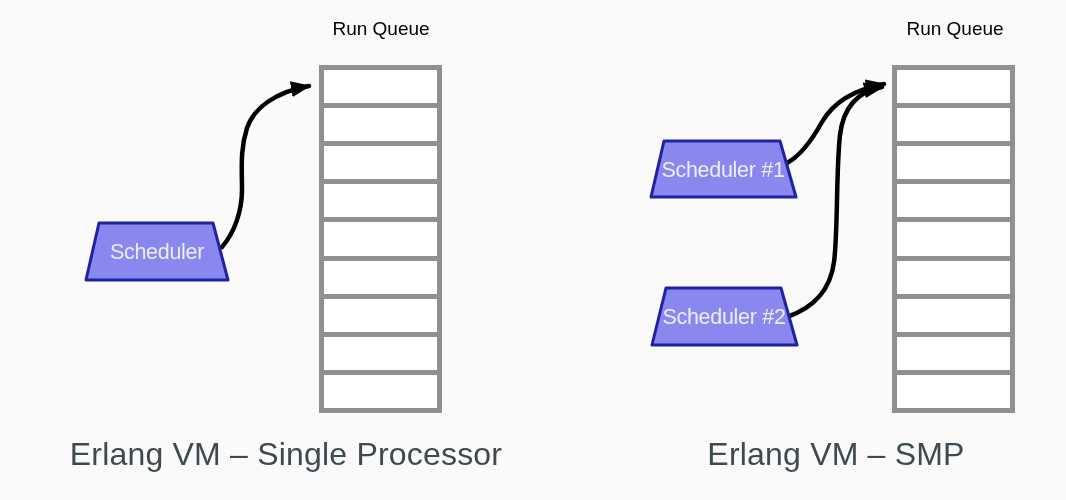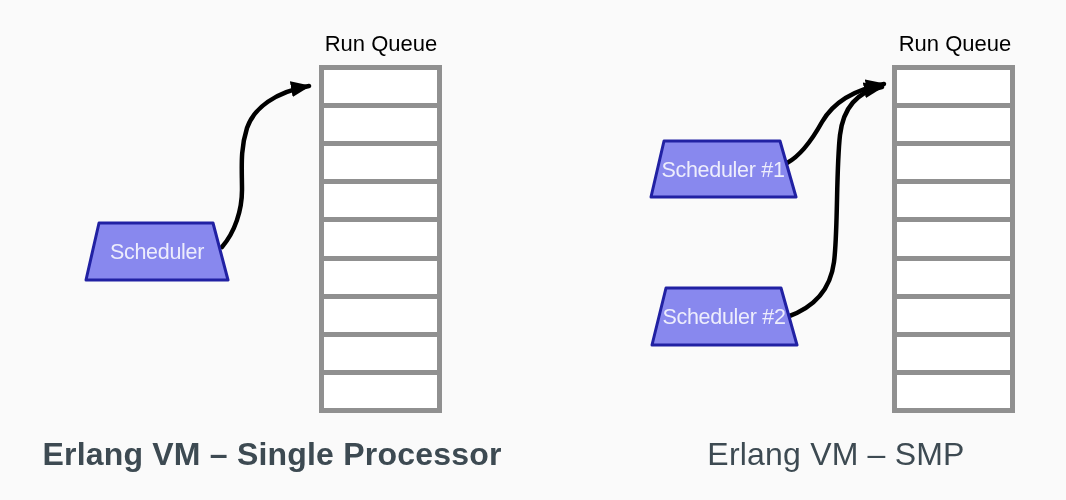--- a/index.html
+++ b/index.html
@@ -40,23 +40,23 @@
   .scheduler-label{
     fill:var(--scheduler-text);
     font-family:"Liberation Sans", sans-serif;
     font-size:21.5px;
     letter-spacing:-0.3px;
     text-anchor:middle;
   }
   .runqueue-label{
     position:absolute;
     width:170px;
-    top:31px;
+    top:18px;
     text-align:center;
-    font-size:22px;
+    font-size:19px;
     color:var(--label-text);
   }
   .queue{
     position:absolute;
     top:65px;
     width:123px;height:348px;
     background:var(--queue-border);
     box-sizing:border-box;
     padding:5px;
     display:flex;
@@ -73,21 +73,21 @@
     width:540px;
     text-align:center;
     font-size:32px;
     letter-spacing:0.2px;
     color:var(--caption-text);
   }
   #runqueue-label-left{left:296px;}
   #runqueue-label-right{left:870px;}
   #queue-left{left:319px;}
   #queue-right{left:892px;}
-  #caption-left{left:2px;font-weight:bold;}
+  #caption-left{left:16px;}
   #caption-right{left:566px;}
 </style>
 </head>
 <body>
 
 <div class="canvas">
 
   <svg class="overlay" viewBox="0 0 1066 500" xmlns="http://www.w3.org/2000/svg">
     <defs>
       <marker id="arrowhead" viewBox="0 0 10 8" refX="9" refY="4" markerWidth="20" markerHeight="16" markerUnits="userSpaceOnUse" orient="auto">

